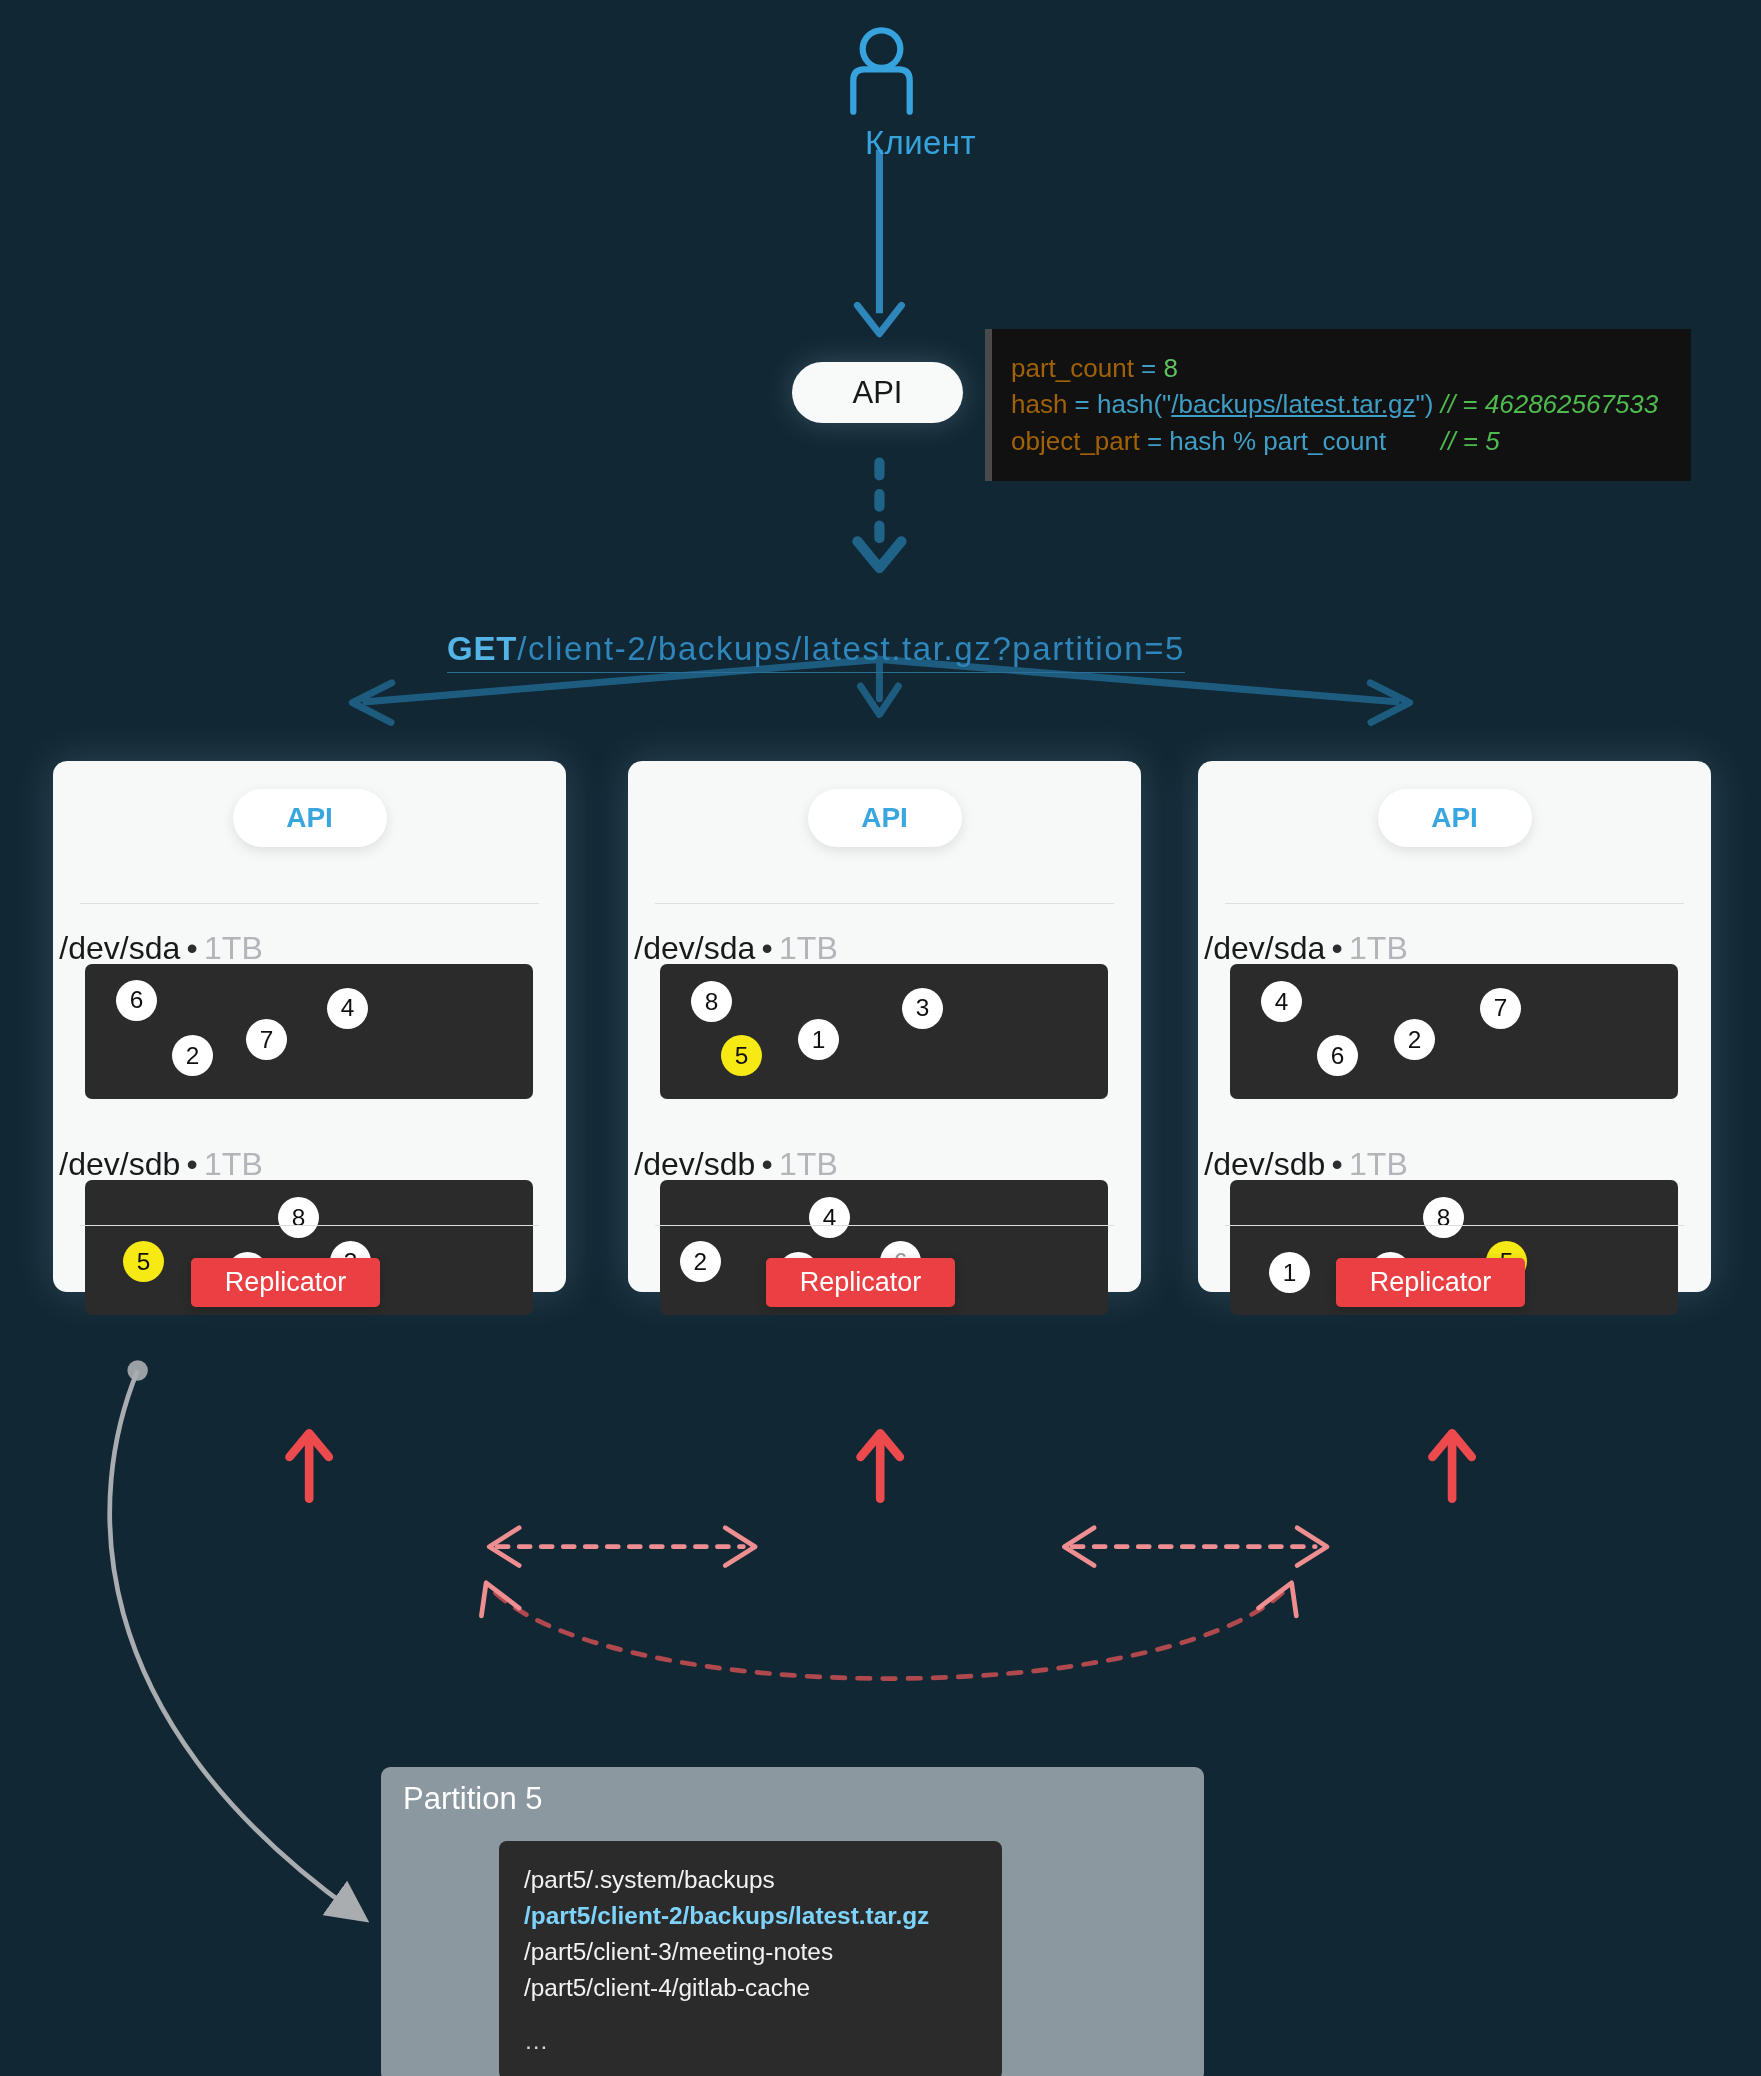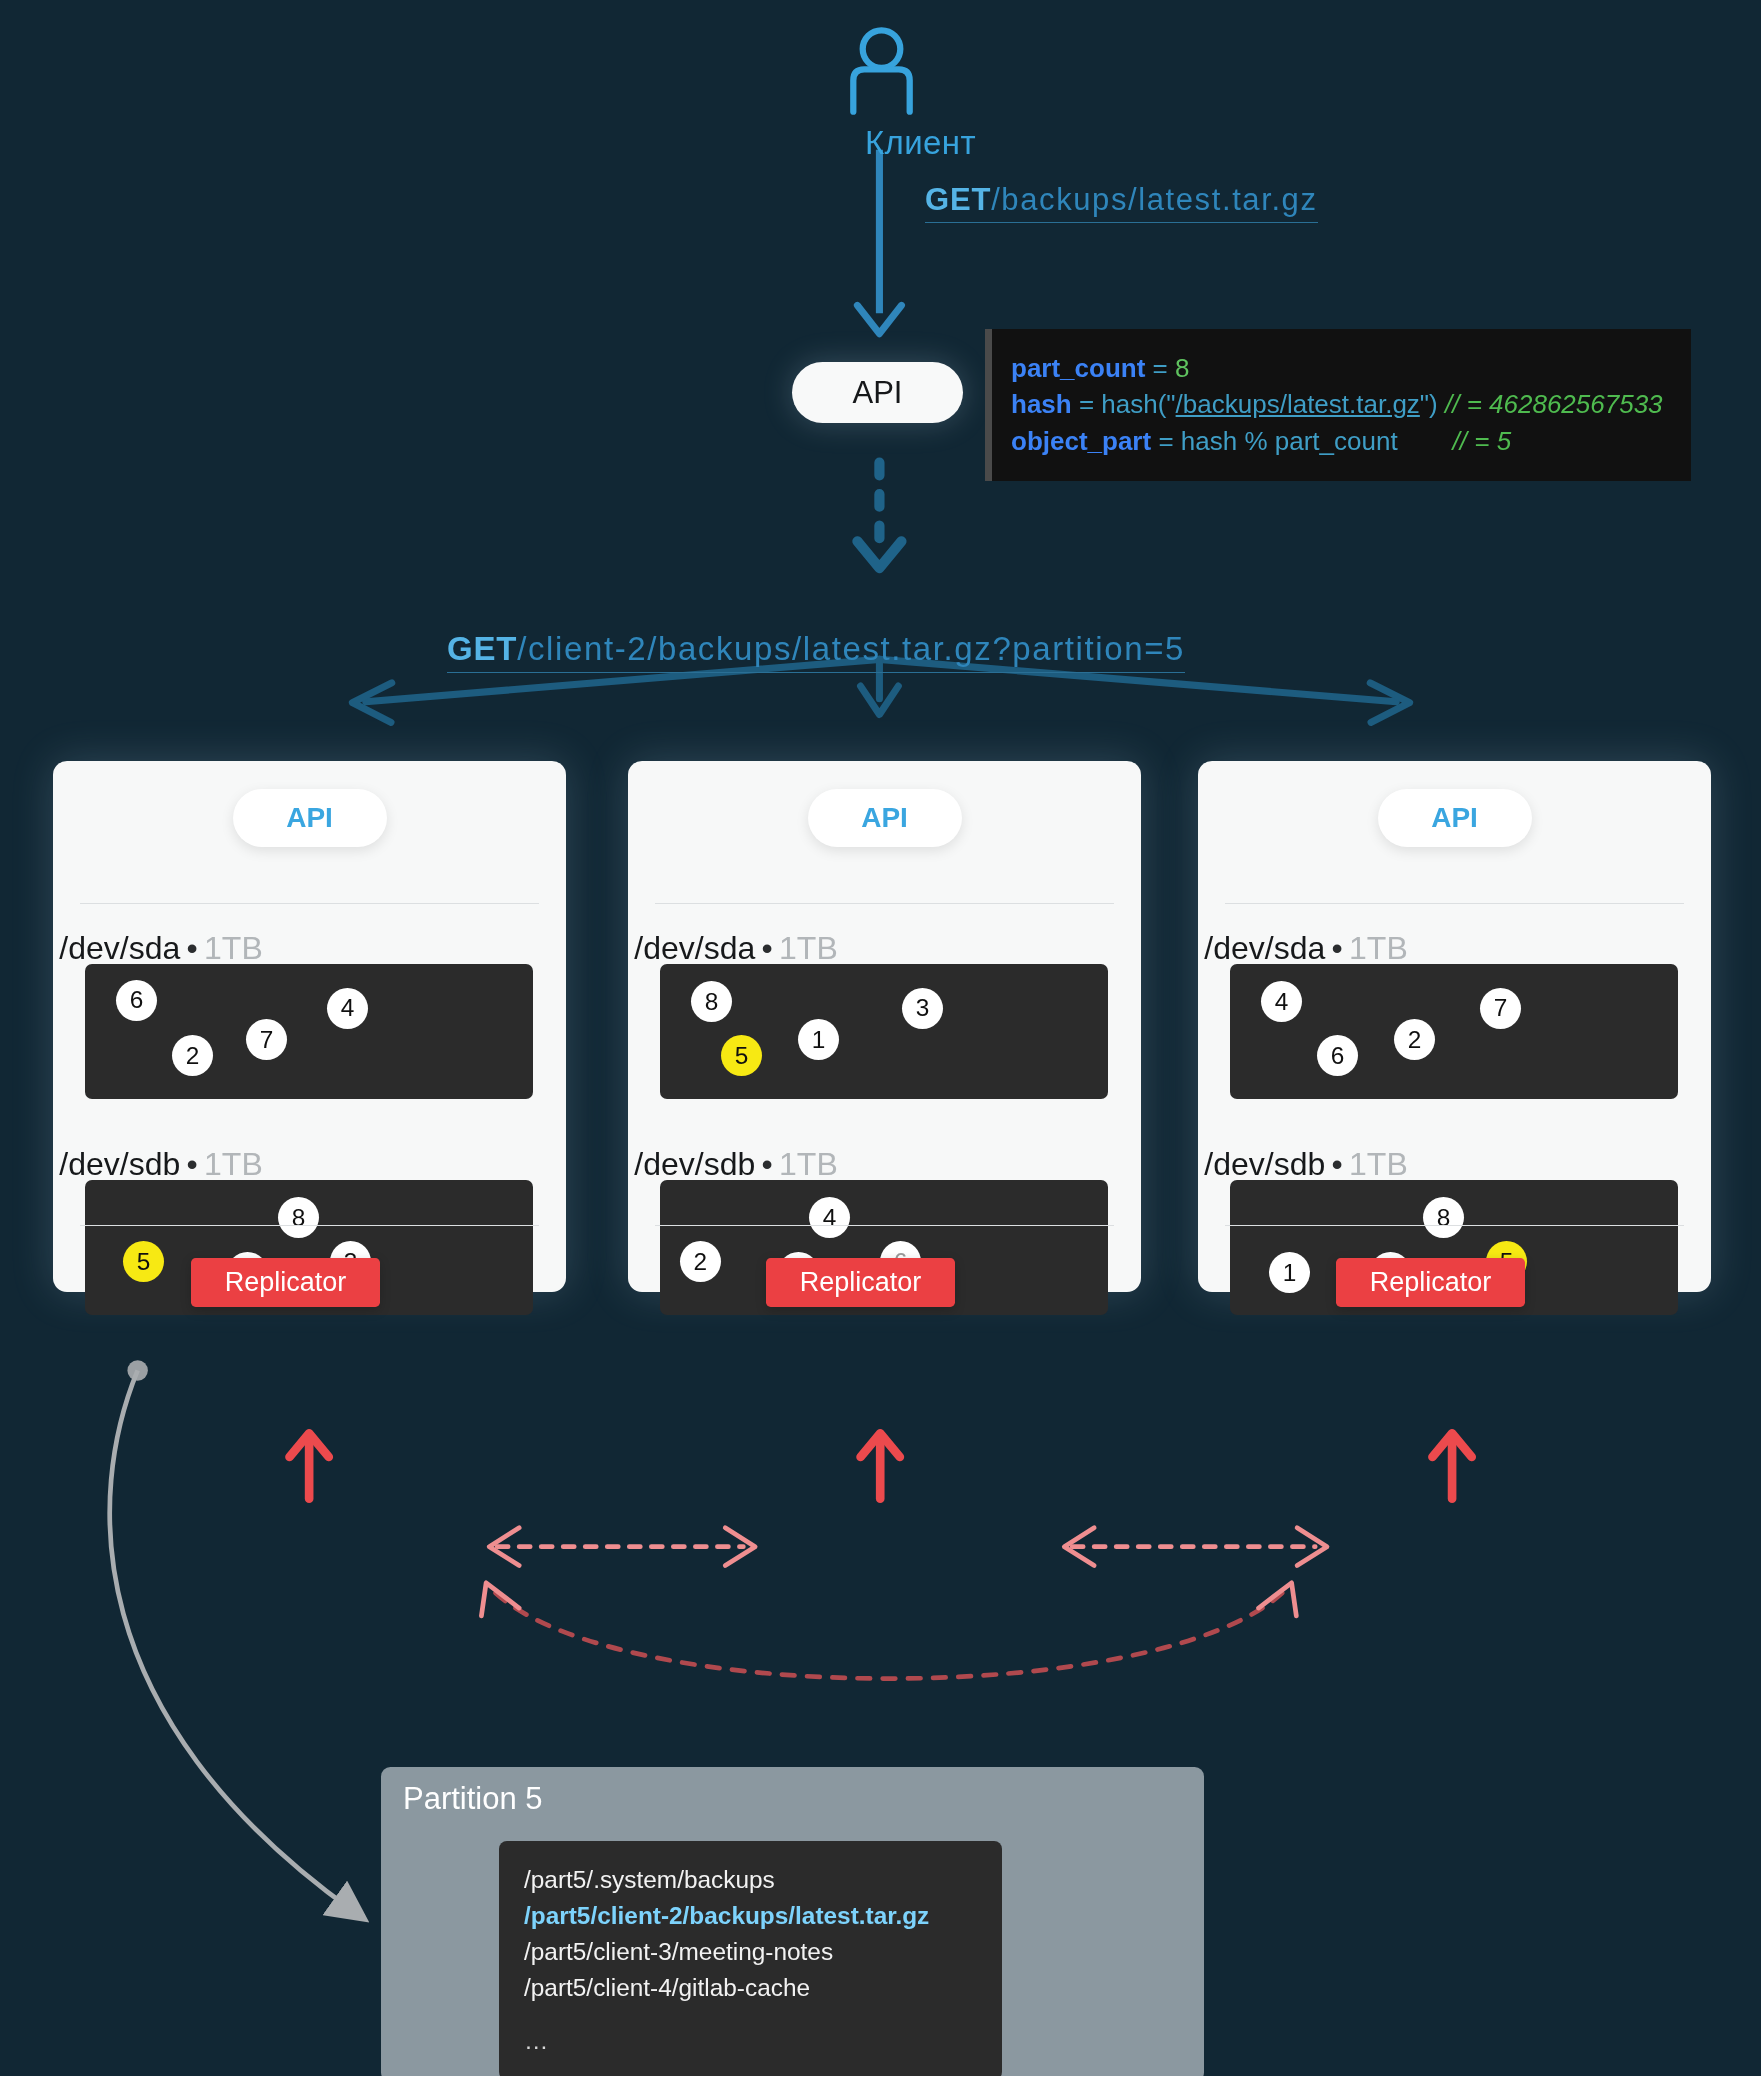--- a/index.html
+++ b/index.html
@@ -53,21 +53,21 @@
 
   
   #code-block {
     position: absolute; left: 985px; top: 329px;
     width: 706px; padding: 20.5px 0 20.5px 19px;
     background: #111111; border-left: 7px solid #4a4a4a;
     font-family: "Liberation Sans", sans-serif;
     line-height: 1.42;
   }
   .code-line { font-size: 26px; white-space: pre; }
-  .c-key  { color: #3b82f6; font-weight: bold; }
+  .c-key  { color: #a16207; font-weight: normal; }
   .c-txt  { color: #3f9ec6; }
   .c-lnk  { color: #3f9ec6; text-decoration: underline; }
   .c-num  { color: #5fc25f; }
   .c-cm   { color: #4fbb4f; font-style: italic; }
 
   
   .node-card {
     position: absolute; top: 761px;
     width: 513px; height: 531px;
     background: #f7f8f8; border-radius: 14px;
@@ -190,23 +190,20 @@
   </svg>
 
   <div id="client-block">
     <svg id="client-icon" width="79" height="94" viewBox="0 0 100 120">
       <circle cx="50" cy="32" r="24" fill="none" stroke="#37a3dd" stroke-width="8"></circle>
       <path d="M14,112 L14,72 Q14,58 28,58 L72,58 Q86,58 86,72 L86,112" fill="none" stroke="#37a3dd" stroke-width="8" stroke-linecap="round"></path>
     </svg>
     <div id="client-label">Клиент</div>
   </div>
 
-  <div id="get-1" class="get-line">
-    <span class="get-verb">GET</span><span class="get-path">/backups/latest.tar.gz</span>
-  </div>
 
   <div id="api-top">
     <span>API</span>
   </div>
 
   <div id="code-block">
     <div class="code-line"><span class="c-key">part_count</span><span class="c-txt"> = </span><span class="c-num">8</span></div>
     <div class="code-line"><span class="c-key">hash</span><span class="c-txt"> = </span><span class="c-txt">hash("</span><span class="c-lnk">/backups/latest.tar.gz</span><span class="c-txt">") </span><span class="c-cm">// = 462862567533</span></div>
     <div class="code-line"><span class="c-key">object_part</span><span class="c-txt"> = </span><span class="c-txt">hash % part_count</span><span class="c-cm" style="margin-left:55px">// = 5</span></div>
   </div>

